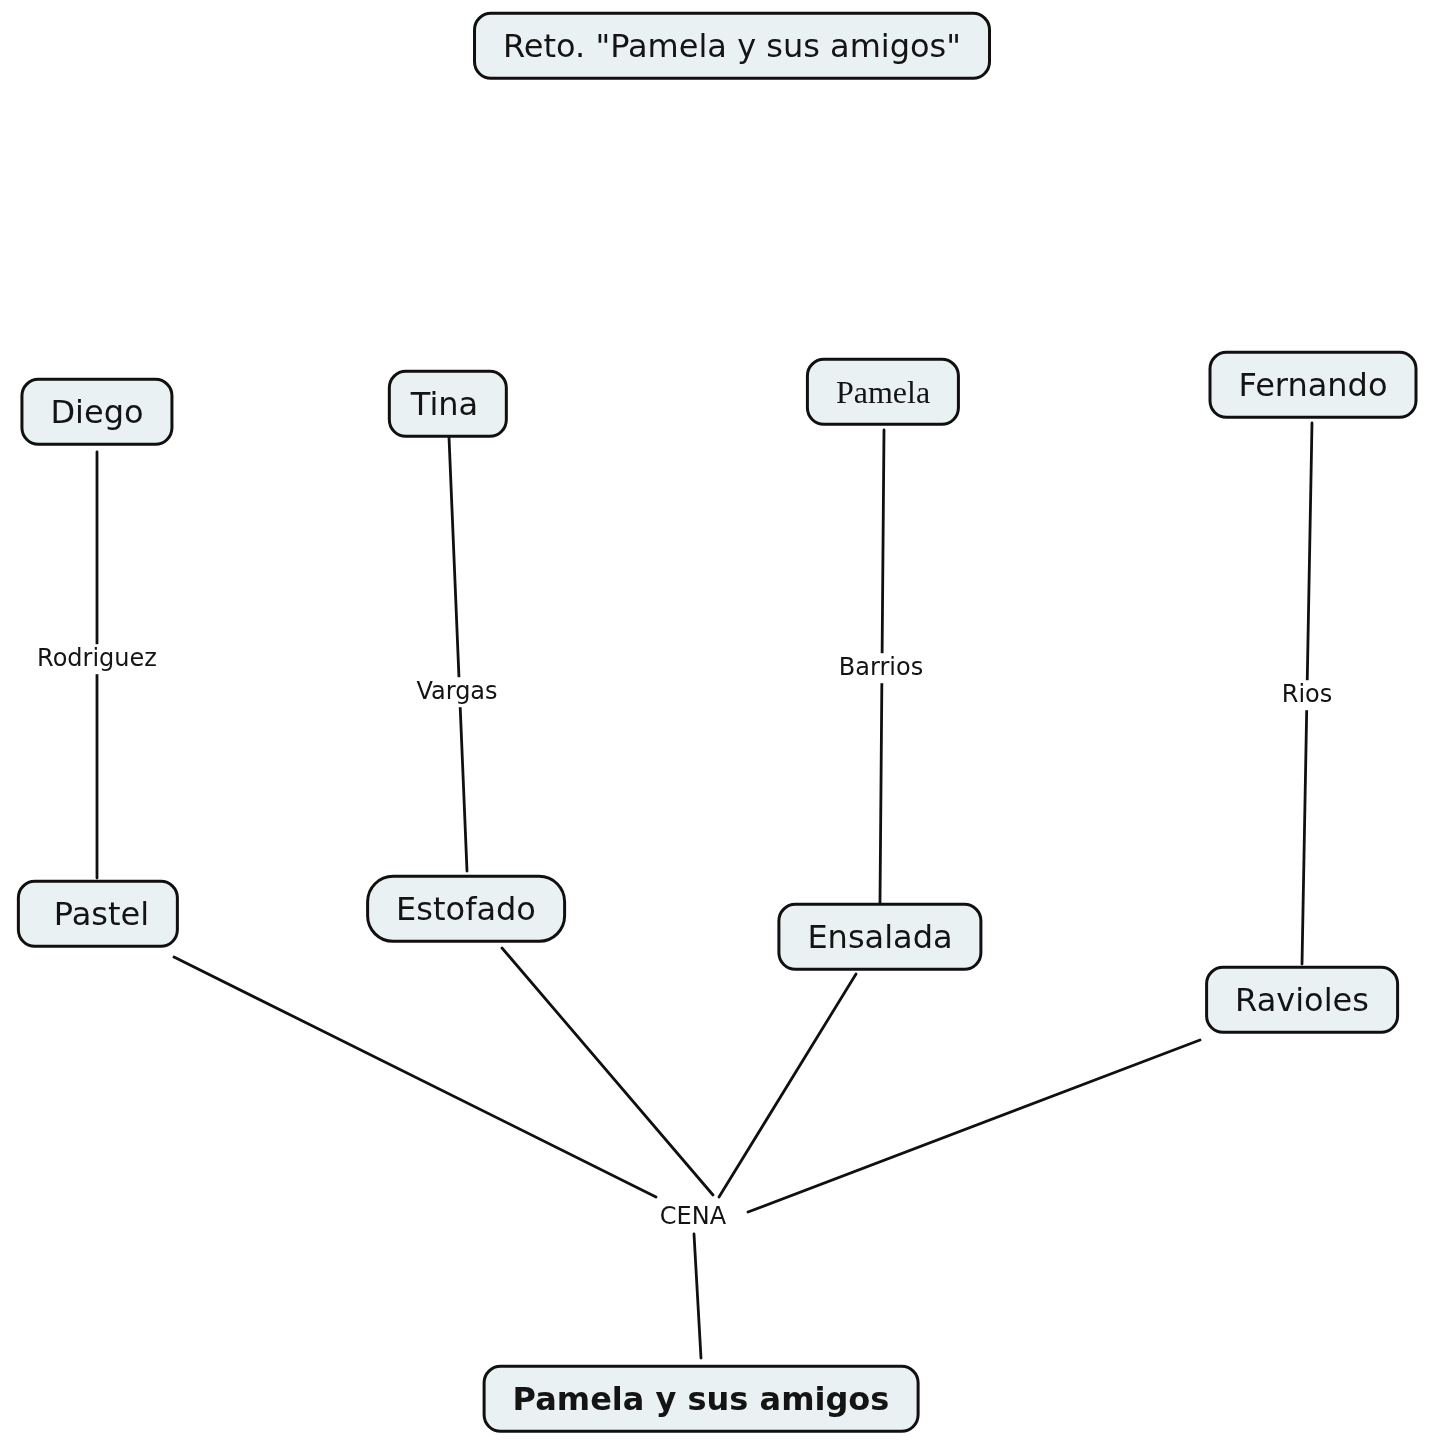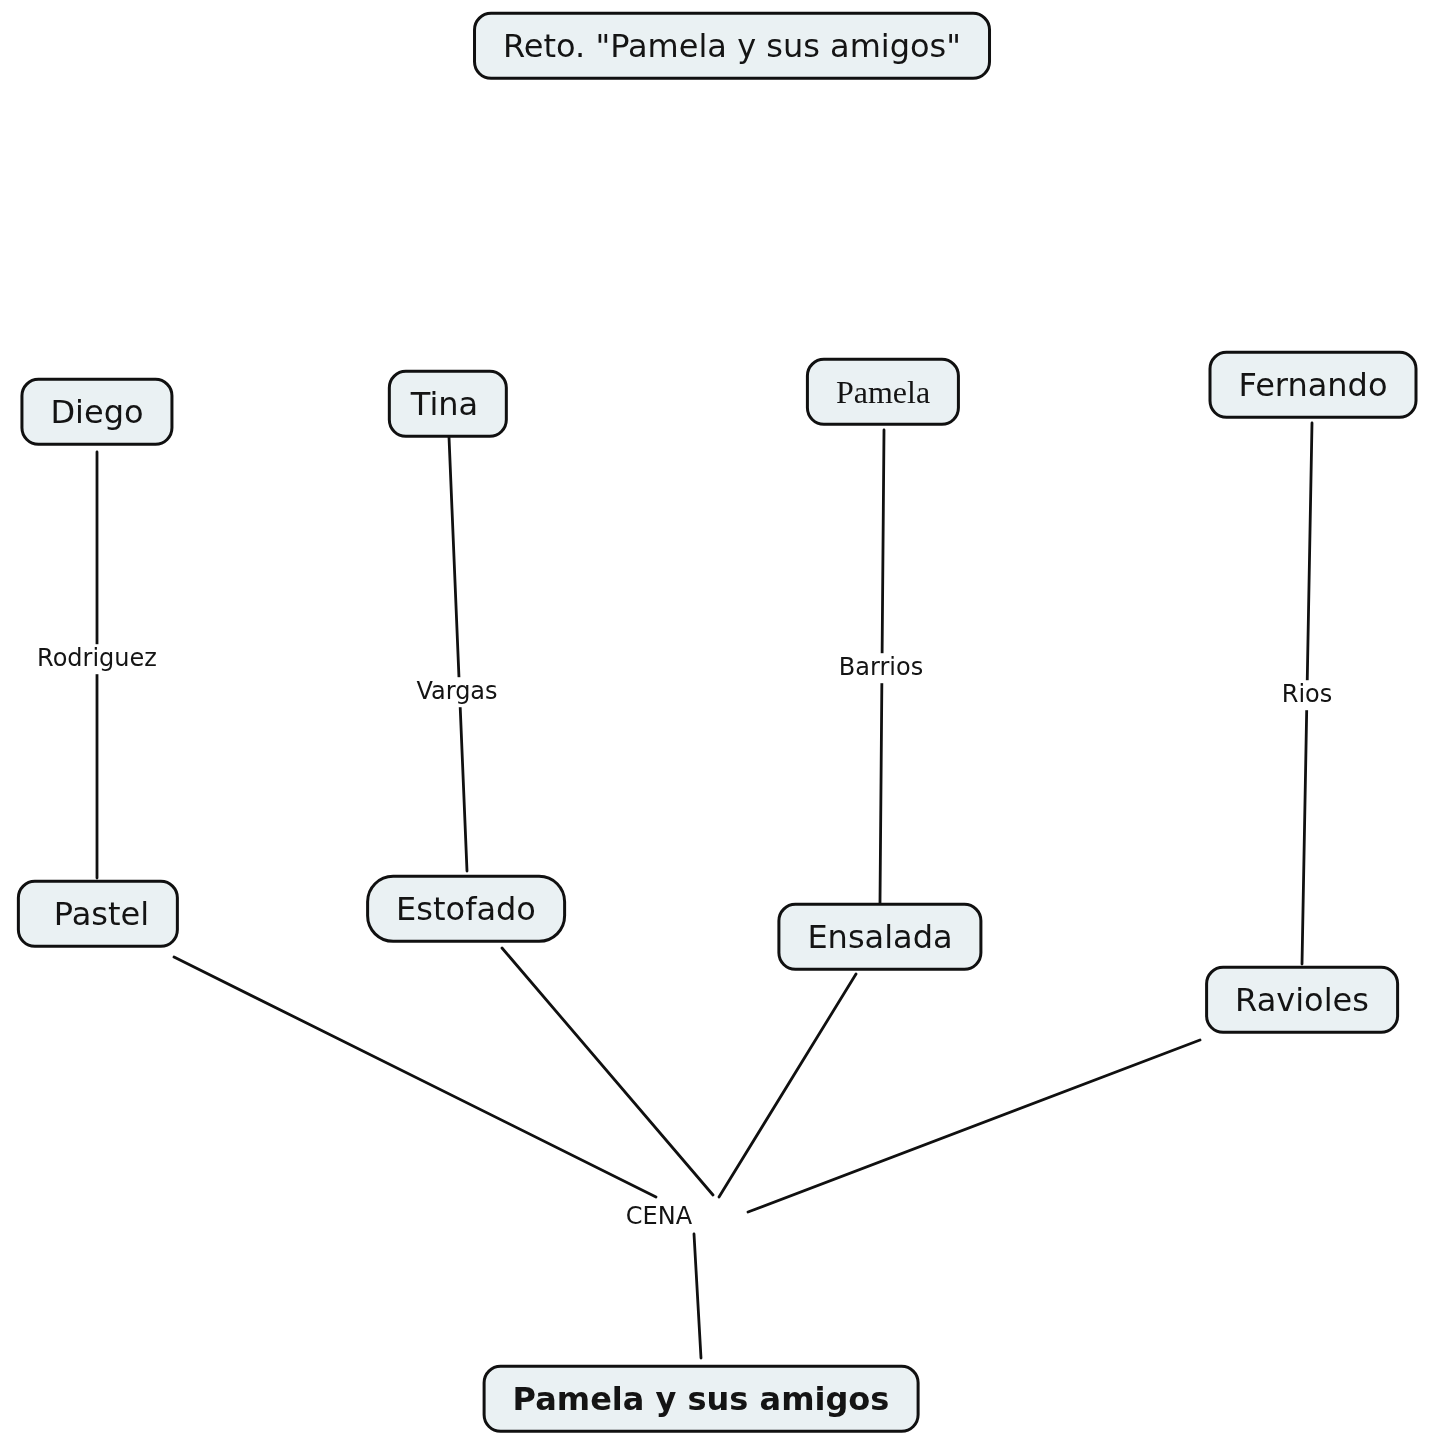--- a/index.html
+++ b/index.html
@@ -64,21 +64,21 @@
       <line x1="502" y1="948" x2="713" y2="1195" class="edge-line"></line>
       <line x1="856" y1="974" x2="719" y2="1197" class="edge-line"></line>
       <line x1="1200" y1="1040" x2="748" y2="1212" class="edge-line"></line>
       <line x1="694" y1="1234" x2="701" y2="1358" class="edge-line"></line>
     </svg>
   <div id="labels">
       <div class="edge-label bg" style="left: 97px; top: 659px;">Rodriguez</div>
       <div class="edge-label bg" style="left: 457px; top: 656px; margin-top: 36px;">Vargas</div>
       <div class="edge-label bg" style="left: 881px; top: 668px;">Barrios</div>
       <div class="edge-label bg" style="left: 1307px; top: 695px;">Rios</div>
-      <div class="edge-label" style="left: 659px; top: 1217px;">CENA</div>
+      <div class="edge-label" style="left: 693px; top: 1217px;">CENA</div>
     </div>
   <div id="nodes">
       <div class="node" style="left: 732px; top: 46px;">Reto. "Pamela y sus amigos"</div>
       <div class="node" style="left: 97px; top: 412px;">Diego</div>
       <div class="node" style="left: 448px; top: 404px; padding-left: 20px;">Tina</div>
       <div class="node" style="left: 883px; top: 392px; font-family: Liberation Serif, serif;">Pamela</div>
       <div class="node" style="left: 1313px; top: 385px; text-align: center;">Fernando</div>
       <div class="node" style="left: 98px; top: 914px; padding-left: 34px;">Pastel</div>
       <div class="node" style="left: 466px; top: 909px; border-radius: 27px;">Estofado</div>
       <div class="node" style="left: 880px; top: 937px;">Ensalada</div>

